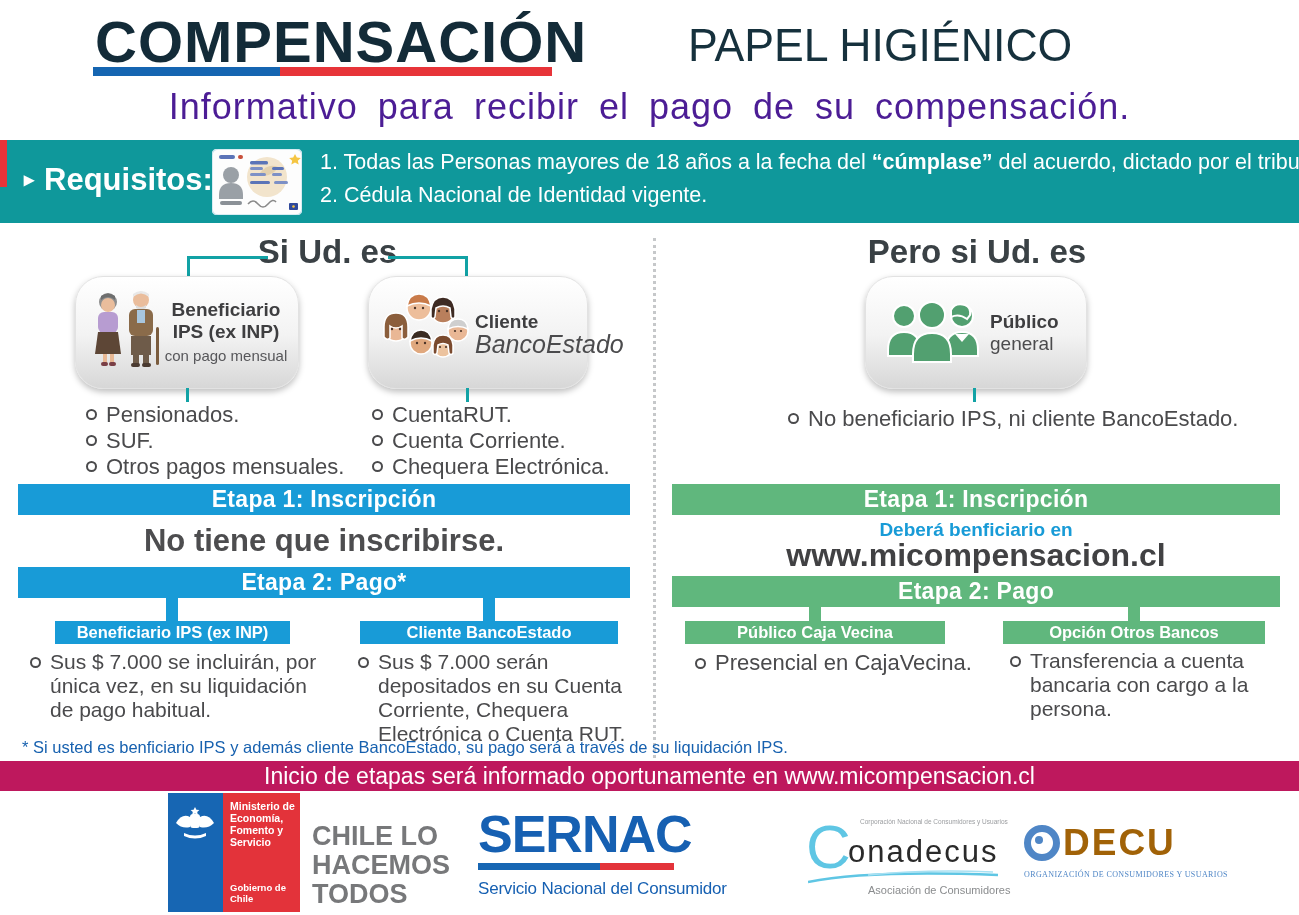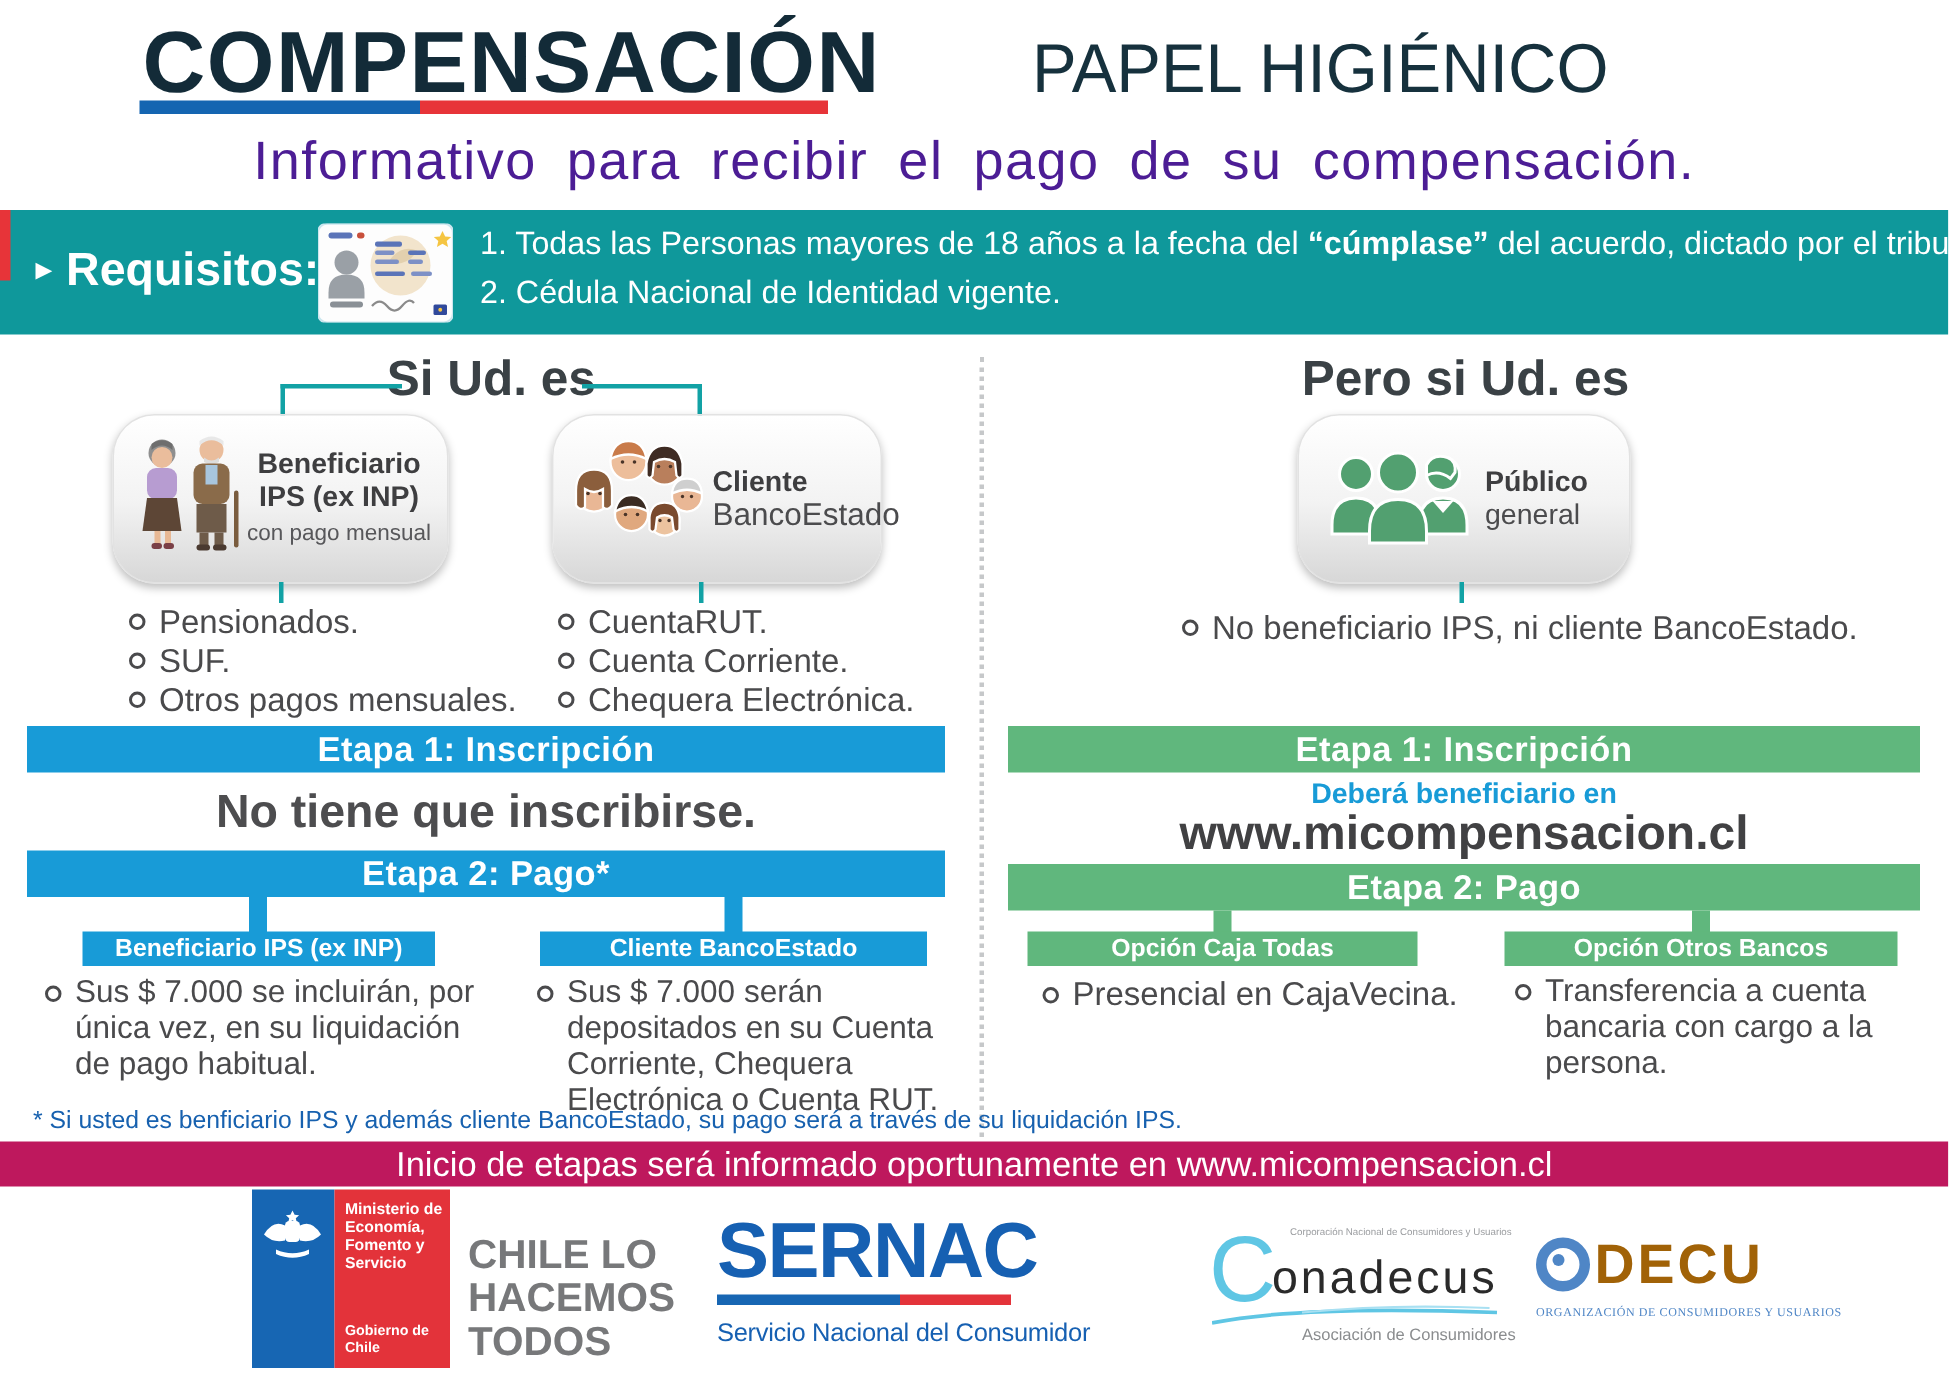--- a/index.html
+++ b/index.html
@@ -171,21 +171,21 @@
         <circle cx="74" cy="40" r="1.1"></circle>
           <circle cx="80" cy="40" r="1.1"></circle>
         <circle cx="36" cy="52" r="1.2"></circle>
           <circle cx="44" cy="52" r="1.2"></circle>
         <circle cx="59" cy="56" r="1.1"></circle>
           <circle cx="65" cy="56" r="1.1"></circle>
       </g>
     </svg>
     <div class="card-text" style="flex:1;padding-left:6px;">
       <div class="card-title">Cliente</div>
-      <div style="font-size:21px;color:#4B4B4D;">BancoEstado</div>
+      <div style="font-size:25px;color:#4B4B4D;font-style:italic;">BancoEstado</div>
     </div>
   </div>
 
   <div class="abs teal-line" style="left:186px;top:388px;width:3px;height:14px;"></div>
   <div class="abs teal-line" style="left:466px;top:388px;width:3px;height:14px;"></div>
 
   <ul class="abs blist" style="left:86px;top:402px;">
     <li>
         <span class="odot"></span>
         <span>Pensionados.</span>
@@ -256,28 +256,28 @@
     </div>
   </div>
   <div class="abs teal-line" style="left:973px;top:388px;width:3px;height:14px;"></div>
 
   <div class="abs bullet-row" style="left:788px;top:406px;">
     <span class="odot"></span>
       <span style="font-size:22px;">No beneficiario IPS, ni cliente BancoEstado.</span>
   </div>
 
   <div class="abs banner-green stage-banner" style="left:672px;top:484px;width:608px;height:31px;">Etapa 1: Inscripción</div>
-  <div class="abs reg-lead center" style="left:672px;top:519px;width:608px;">Deberá beneficiario en</div>
+  <div class="abs reg-lead center" style="left:672px;top:519px;width:608px;">Deberá benficiario en</div>
   <div class="abs reg-url center" style="left:672px;top:537px;width:608px;">www.micompensacion.cl</div>
   <div class="abs banner-green stage-banner" style="left:672px;top:576px;width:608px;height:31px;">Etapa 2: Pago</div>
 
   <div class="abs" style="left:809px;top:607px;width:12px;height:15px;background:#60B77D;"></div>
   <div class="abs" style="left:1128px;top:607px;width:12px;height:15px;background:#60B77D;"></div>
 
-  <div class="abs banner-green sub-banner" style="left:685px;top:621px;width:260px;height:23px;">Opción Caja Todas</div>
+  <div class="abs banner-green sub-banner" style="left:685px;top:621px;width:260px;height:23px;">Público Caja Vecina</div>
   <div class="abs banner-green sub-banner" style="left:1003px;top:621px;width:262px;height:23px;">Opción Otros Bancos</div>
 
   <div class="abs bullet-row" style="left:695px;top:651px;">
     <span class="odot"></span>
       <span class="ptext" style="font-size:22px;">Presencial en CajaVecina.</span>
   </div>
   <div class="abs bullet-row" style="left:1010px;top:649px;width:240px;">
     <span class="odot"></span>
       <span class="ptext">Transferencia a cuenta bancaria con cargo a la persona.</span>
   </div>

